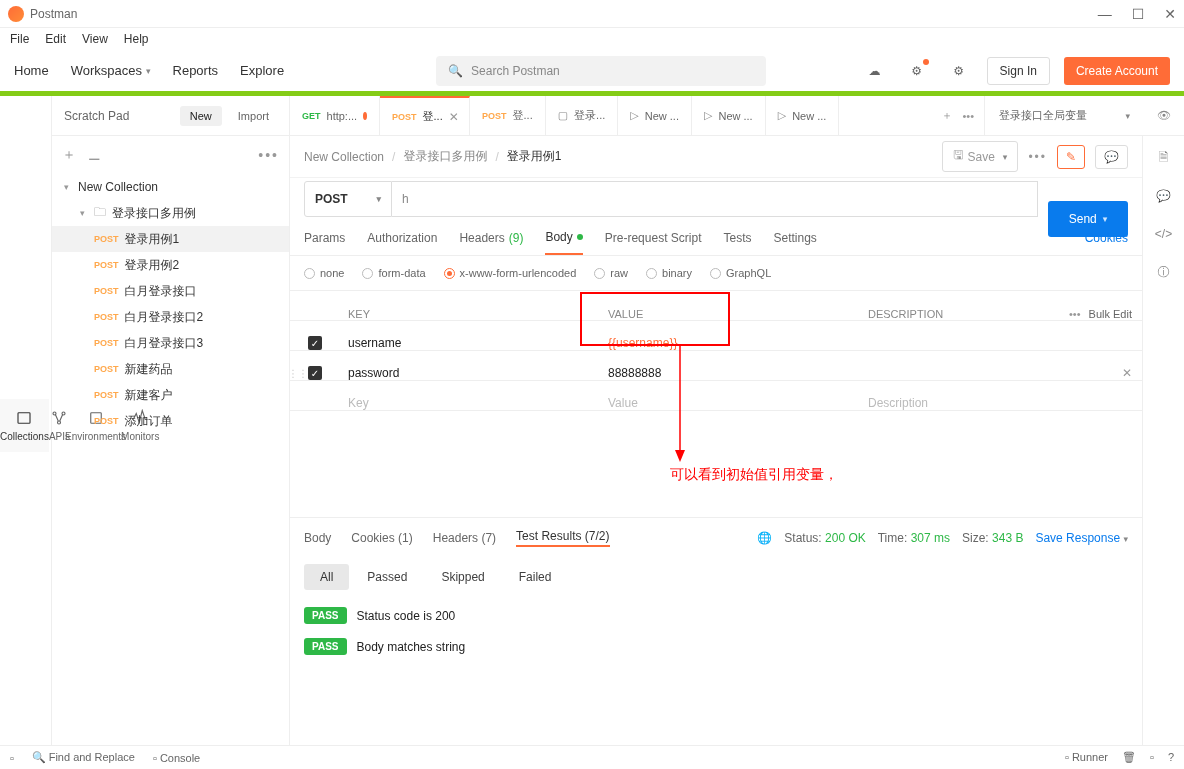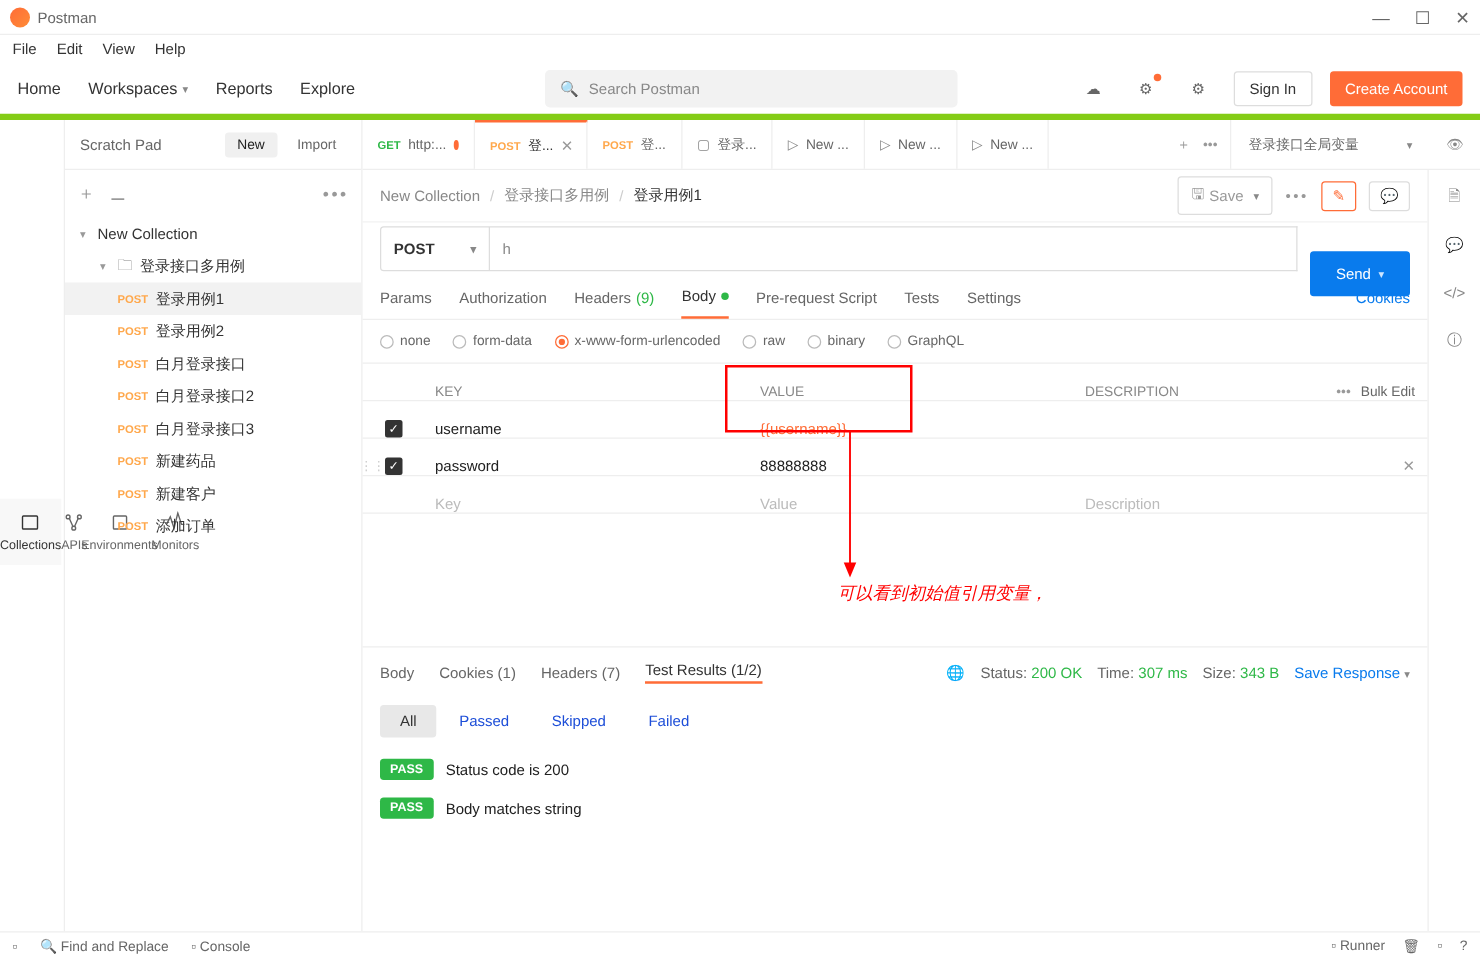--- a/index.html
+++ b/index.html
@@ -88,21 +88,21 @@
 .highlight-box { position:absolute; border:2px solid #ff0000; pointer-events:none;}
 .annotation-arrow { position:absolute; pointer-events:none;}
 .annotation-text { position:absolute; color:#ff0000; font-size:14px;}
 .response-tabs { height:40px; display:flex; align-items:center; padding:0 14px; gap:20px; border-top:1px solid #eee; font-size:12px; color:#666;}
 .response-tabs .rstab { cursor:pointer;}
 .response-tabs .rstab.active { color:#333; border-bottom:2px solid #ff6c37; padding-bottom:2px;}
 .response-tabs .status { margin-left:auto; display:flex; gap:12px; align-items:center;}
 .response-tabs .ok { color:#2eb847;}
 .response-tabs .save-resp { color:#097bed;}
 .filter-row { height:40px; display:flex; align-items:center; padding:0 14px; gap:2px;}
-.filter-row .fbtn { padding:6px 16px; font-size:12px; color:#1d4ed8; border-radius:3px; cursor:pointer;}
+.filter-row .fbtn { padding:6px 16px; font-size:12px; color:#404040; border-radius:3px; cursor:pointer;}
 .filter-row .fbtn.active { background:#e8e8e8; color:#333;}
 .test-results { padding:10px 14px;}
 .test-item { display:flex; align-items:center; gap:10px; margin-bottom:14px; font-size:12px;}
 .pass-badge { background:#2eb847; color:#fff; font-size:10px; font-weight:600; padding:3px 8px; border-radius:3px;}
 .statusbar { position:absolute; bottom:0; left:0; right:0; height:24px; border-top:1px solid #eee; display:flex; align-items:center; padding:0 10px; gap:18px; font-size:11px; color:#666; background:#fff;}
 .statusbar .right { margin-left:auto; display:flex; gap:14px;}
 .caret-down { font-size:9px; color:#888;}
 .handle { color:#ccc; cursor:grab; font-size:10px;}
 .notif-dot{position:absolute;top:2px;right:2px;width:6px;height:6px;border-radius:50%;background:#ff6c37;}
 </style>
@@ -396,29 +396,29 @@
             <div class="desccell placeholder">Description</div>
             <div class="actioncell"></div>
           </div>
         </div>
 
         <div class="highlight-box" style="top:156px; left:290px; width:150px; height:54px;"></div>
         <svg class="annotation-arrow" style="top:208px; left:370px; width:40px; height:120px;">
             <line x1="20" y1="0" x2="20" y2="110" stroke="#ff0000" stroke-width="1.5"></line>
             <polygon points="20,118 15,106 25,106" fill="#ff0000"></polygon>
           </svg>
-        <div class="annotation-text" style="top:330px; left:380px;font-style:italic;">可以看到初始值引用变量，</div>
+        <div class="annotation-text" style="top:330px; left:380px;">可以看到初始值引用变量，</div>
 
         <div style="flex:1;"></div>
 
         <div class="response-tabs">
           <span class="rstab">Body</span>
           <span class="rstab"><span>Cookies</span> <span class="count">(1)</span></span>
           <span class="rstab"><span>Headers</span> <span class="count">(7)</span></span>
-          <span class="rstab active"><span>Test Results</span> <span class="count">(1/2)</span></span>
+          <span class="rstab active"><span>Test Results</span> <span class="count">(7/2)</span></span>
           <div class="status">
             <span>🌐</span>
             <span><span>Status:</span> <span class="ok">200 OK</span></span>
             <span><span>Time:</span> <span class="ok">307 ms</span></span>
             <span><span>Size:</span> <span class="ok">343 B</span></span>
             <span class="save-resp"><span>Save Response</span> <span class="caret-down">▾</span></span>
           </div>
         </div>
 
         <div class="filter-row">

